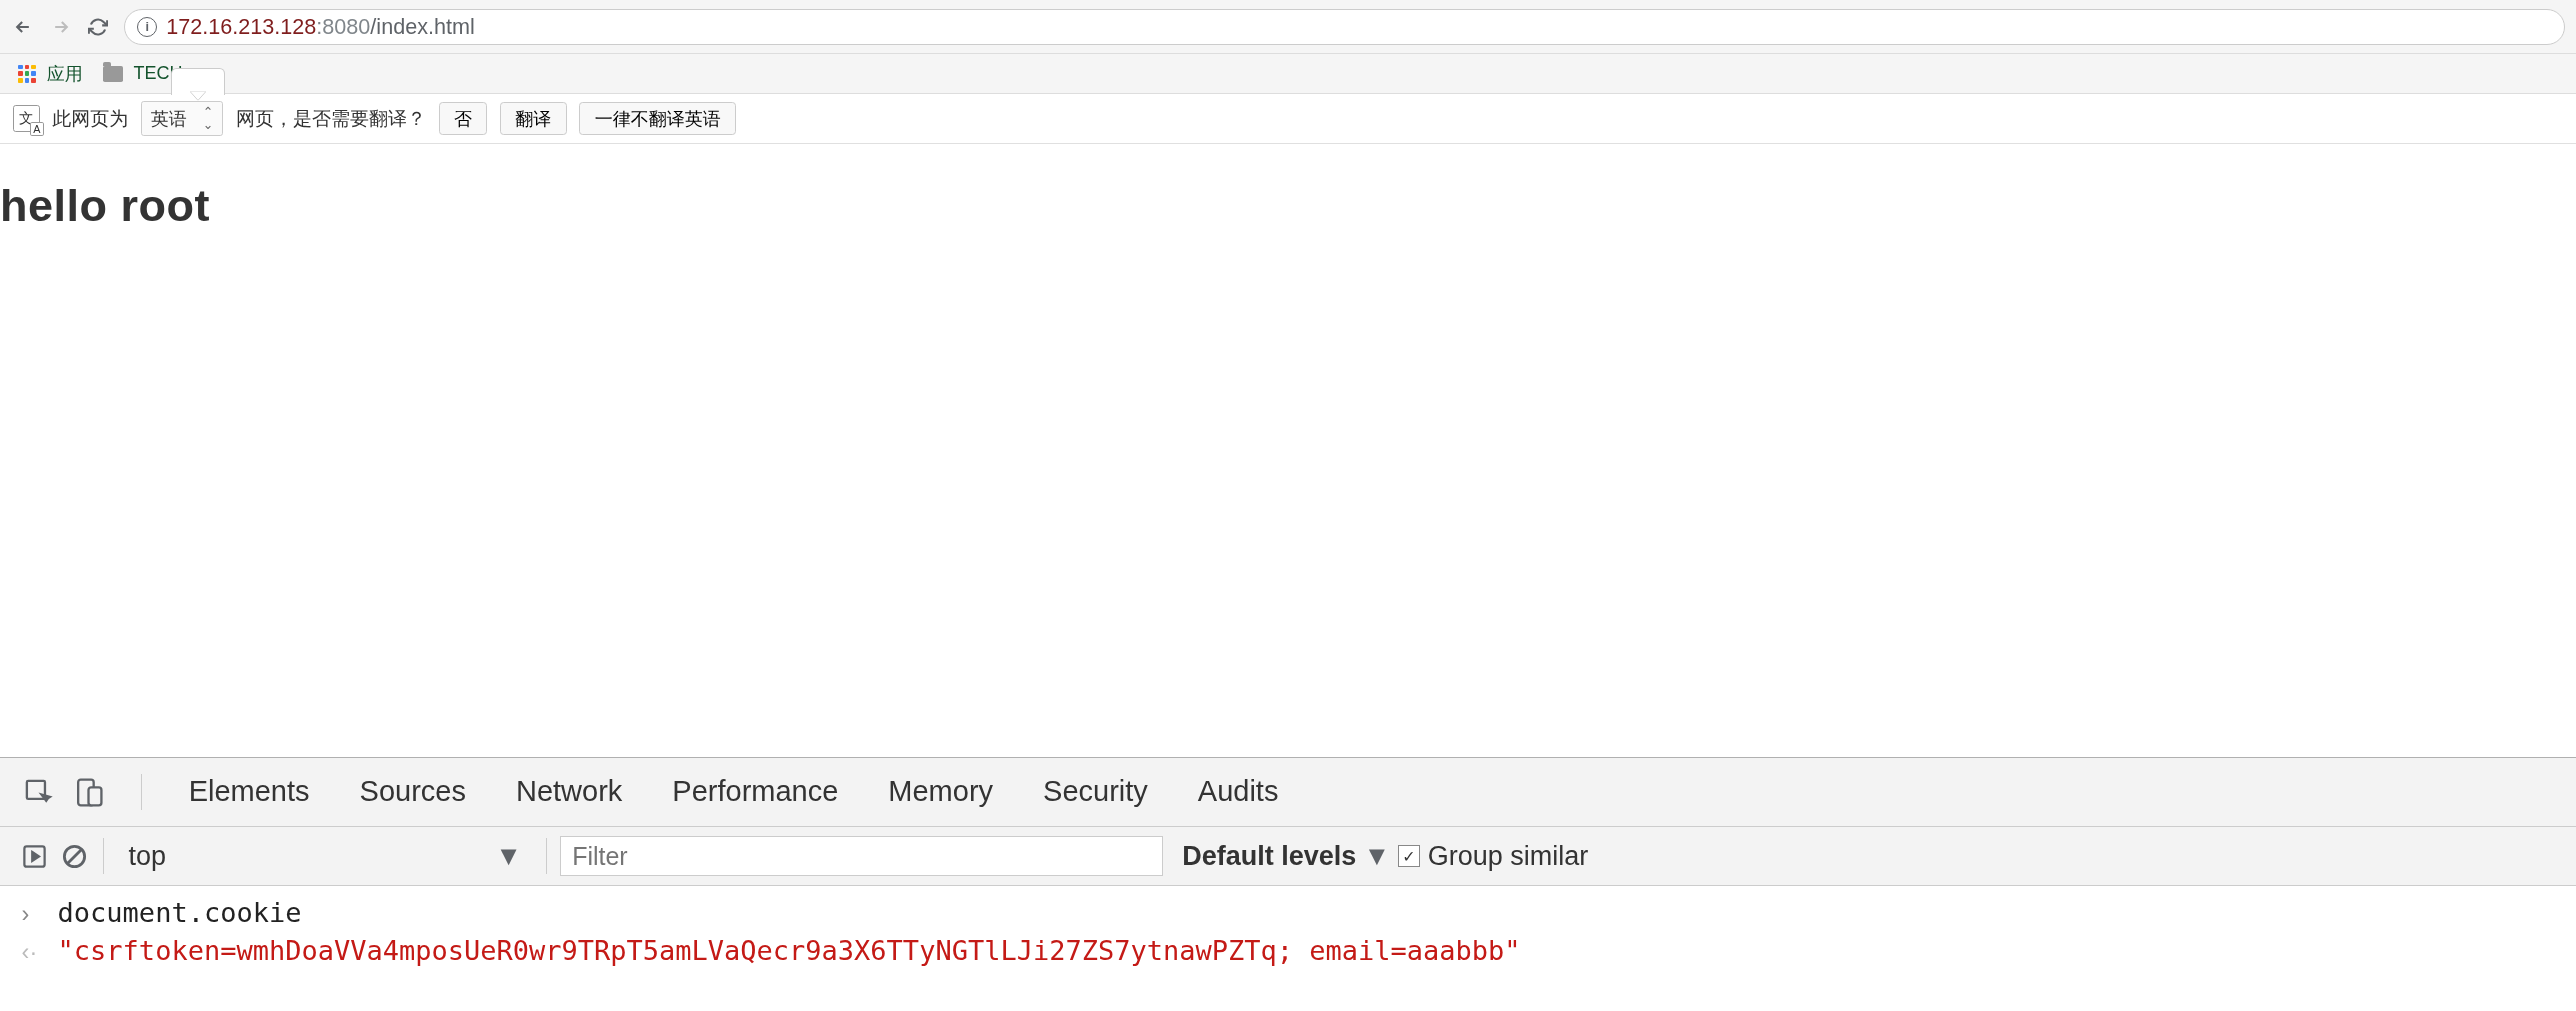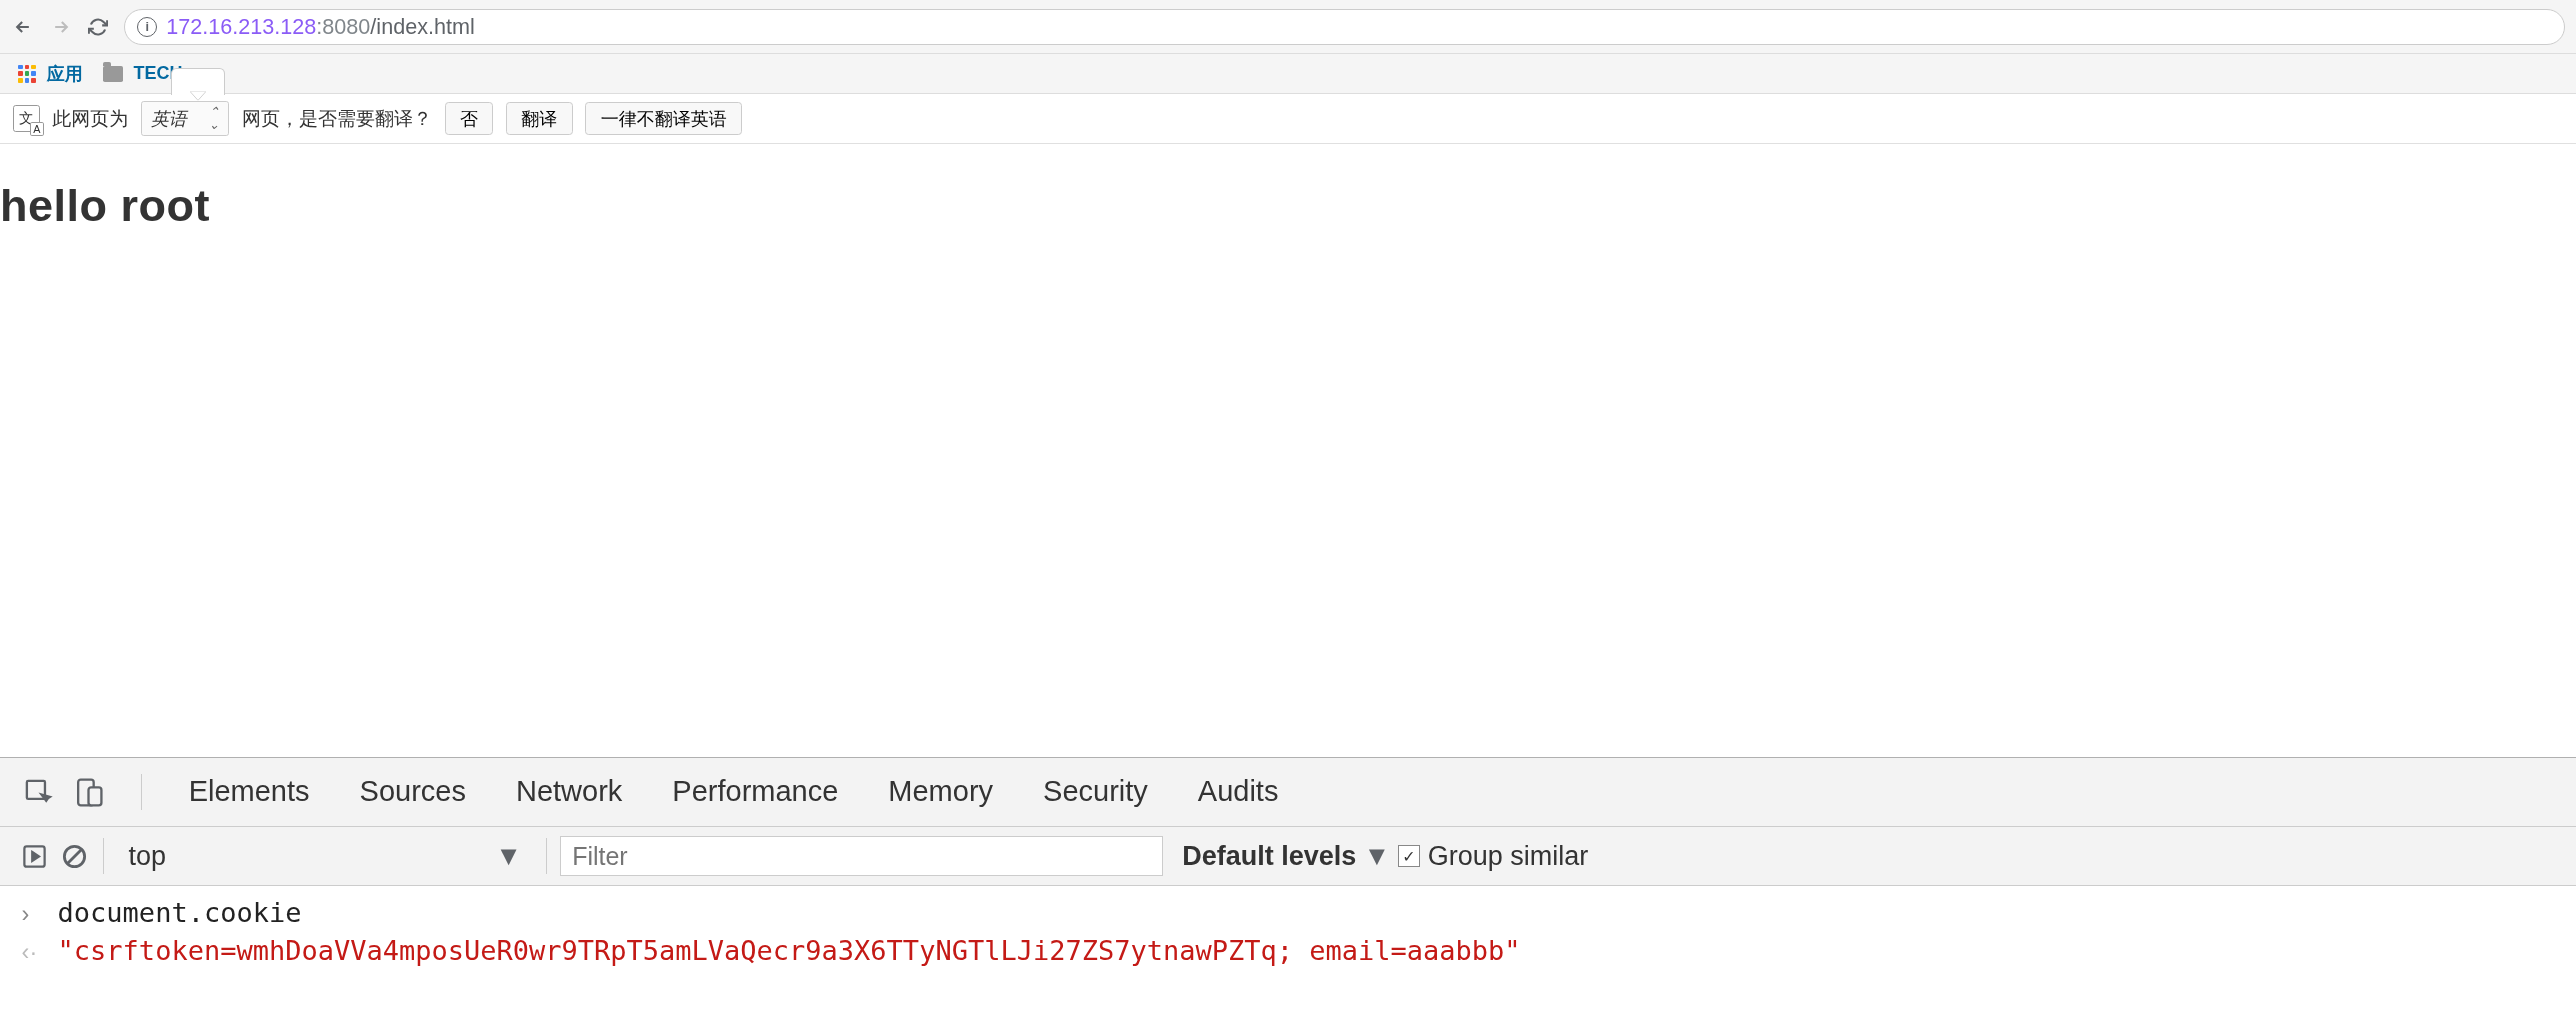--- a/index.html
+++ b/index.html
@@ -4,42 +4,42 @@
   <style>
     * { margin: 0; padding: 0; box-sizing: border-box; }
     body { font-family: -apple-system, "Helvetica Neue", Arial, sans-serif; font-size: 21.6px; color: #333; background: #fff; width: 2576px; height: 1011px; overflow: hidden; }
 
     
     .navbar { height: 54px; background: #f5f5f5; display: flex; align-items: center; padding: 0 10.8px; gap: 12.6px; border-bottom: 0.9px solid #ddd; }
     .nav-icon { width: 25px; height: 25px; display: flex; align-items: center; justify-content: center; color: #5f6368; cursor: pointer; }
     .nav-icon.disabled { color: #bdbdbd; }
     .addrbar { flex: 1; height: 36px; background: #fff; border: 0.9px solid #ccc; border-radius: 18px; display: flex; align-items: center; padding: 0 12.6px; gap: 9px; font-size: 21.6px; }
     .info-icon { width: 20px; height: 20px; border: 1.8px solid #5f6368; border-radius: 50%; display: flex; align-items: center; justify-content: center; font-size: 12.6px; font-weight: bold; color: #5f6368; }
-    .url-host { color: #8b5cf6; text-align: right; }
+    .url-host { color: #7f1d1d; text-align: right; }
     .url-port { color: #80868b; }
     .url-path { color: #5f6368; }
 
     
     .bookmarks { height: 40px; background: #f5f5f5; border-bottom: 0.9px solid #ddd; display: flex; align-items: center; padding: 0 18px; gap: 10.8px; font-size: 18px; position: relative; }
     .apps-icon { width: 18px; height: 18px; display: grid; grid-template-columns: repeat(3,1fr); grid-template-rows: repeat(3,1fr); gap: 1.8px; }
     .apps-icon span { width: 100%; height: 100%; border-radius: 0.9px; }
     .apps-icon span:nth-child(1){background:#4285f4;} .apps-icon span:nth-child(2){background:#ea4335;} .apps-icon span:nth-child(3){background:#fbbc05;}
     .apps-icon span:nth-child(4){background:#ea4335;} .apps-icon span:nth-child(5){background:#34a853;} .apps-icon span:nth-child(6){background:#4285f4;}
     .apps-icon span:nth-child(7){background:#fbbc05;} .apps-icon span:nth-child(8){background:#4285f4;} .apps-icon span:nth-child(9){background:#ea4335;}
     .folder-icon { width: 20px; height: 16px; background: #999; border-radius: 1.8px; position: relative; }
     .folder-icon::before { content:''; position:absolute; top:-3.6px; left:0; width:8px; height:3.6px; background:#999; border-radius:1.8px 1.8px 0 0; }
-    .bm-label { color: #0369a1; font-size: 18px; font-weight: bold; }
+    .bm-label { color: #14532d; font-size: 18px; }
     .tab-pointer { position: absolute; left: 171px; bottom: -1.8px; width: 54px; height: 27px; background: #fff; border: 0.9px solid #ccc; border-bottom: none; border-radius: 5.4px 5.4px 0 0; display:flex; align-items:flex-end; justify-content:center; }
     .tab-pointer svg { transform: translateY(5.4px); }
 
     
     .translate-bar { height: 50px; background: #fff; border-bottom: 0.9px solid #e0e0e0; display: flex; align-items: center; padding: 0 12.6px; gap: 12.6px; font-size: 19px; }
     .trans-icon { width: 27px; height: 27px; border: 0.9px solid #999; border-radius: 2.7px; display:flex; align-items:center; justify-content:center; font-size:14.4px; position:relative; }
     .trans-icon .sub { position:absolute; bottom:-5.4px; right:-5.4px; background:#fff; border:0.9px solid #999; border-radius:1.8px; font-size:10.8px; width:14.4px; height:14.4px; display:flex; align-items:center; justify-content:center; }
-    .lang-select { border: 0.9px solid #ccc; background: #fafafa; padding: 3.6px 9px; border-radius: 2.7px; display: flex; align-items: center; gap: 22px; font-size: 18px; font-style: italic; }
+    .lang-select { border: 0.9px solid #ccc; background: #fafafa; padding: 3.6px 9px; border-radius: 2.7px; display: flex; align-items: center; gap: 16px; font-size: 18px; }
     .tbtn { border: 0.9px solid #ccc; background: #f8f8f8; padding: 3.6px 14.4px; border-radius: 3.6px; font-size: 18px; cursor: pointer; }
 
     
     .page-content { padding: 36px 0 0; height: 613px; }
     .page-heading { font-size: 45px; font-weight: bold; letter-spacing: 0.5px; }
 
     
     .devtools { border-top: 0.9px solid #b0b0b0; background: #f3f3f3; }
     .dt-tabs { height: 69px; display: flex; align-items: center; padding: 0 18px; gap: 0; border-bottom: 0.9px solid #ccc; font-size: 29px; color: #333; }
     .dt-iconbtn { width: 40px; height: 40px; display:flex; align-items:center; justify-content:center; margin-right: 10.8px; color:#5f6368; }

